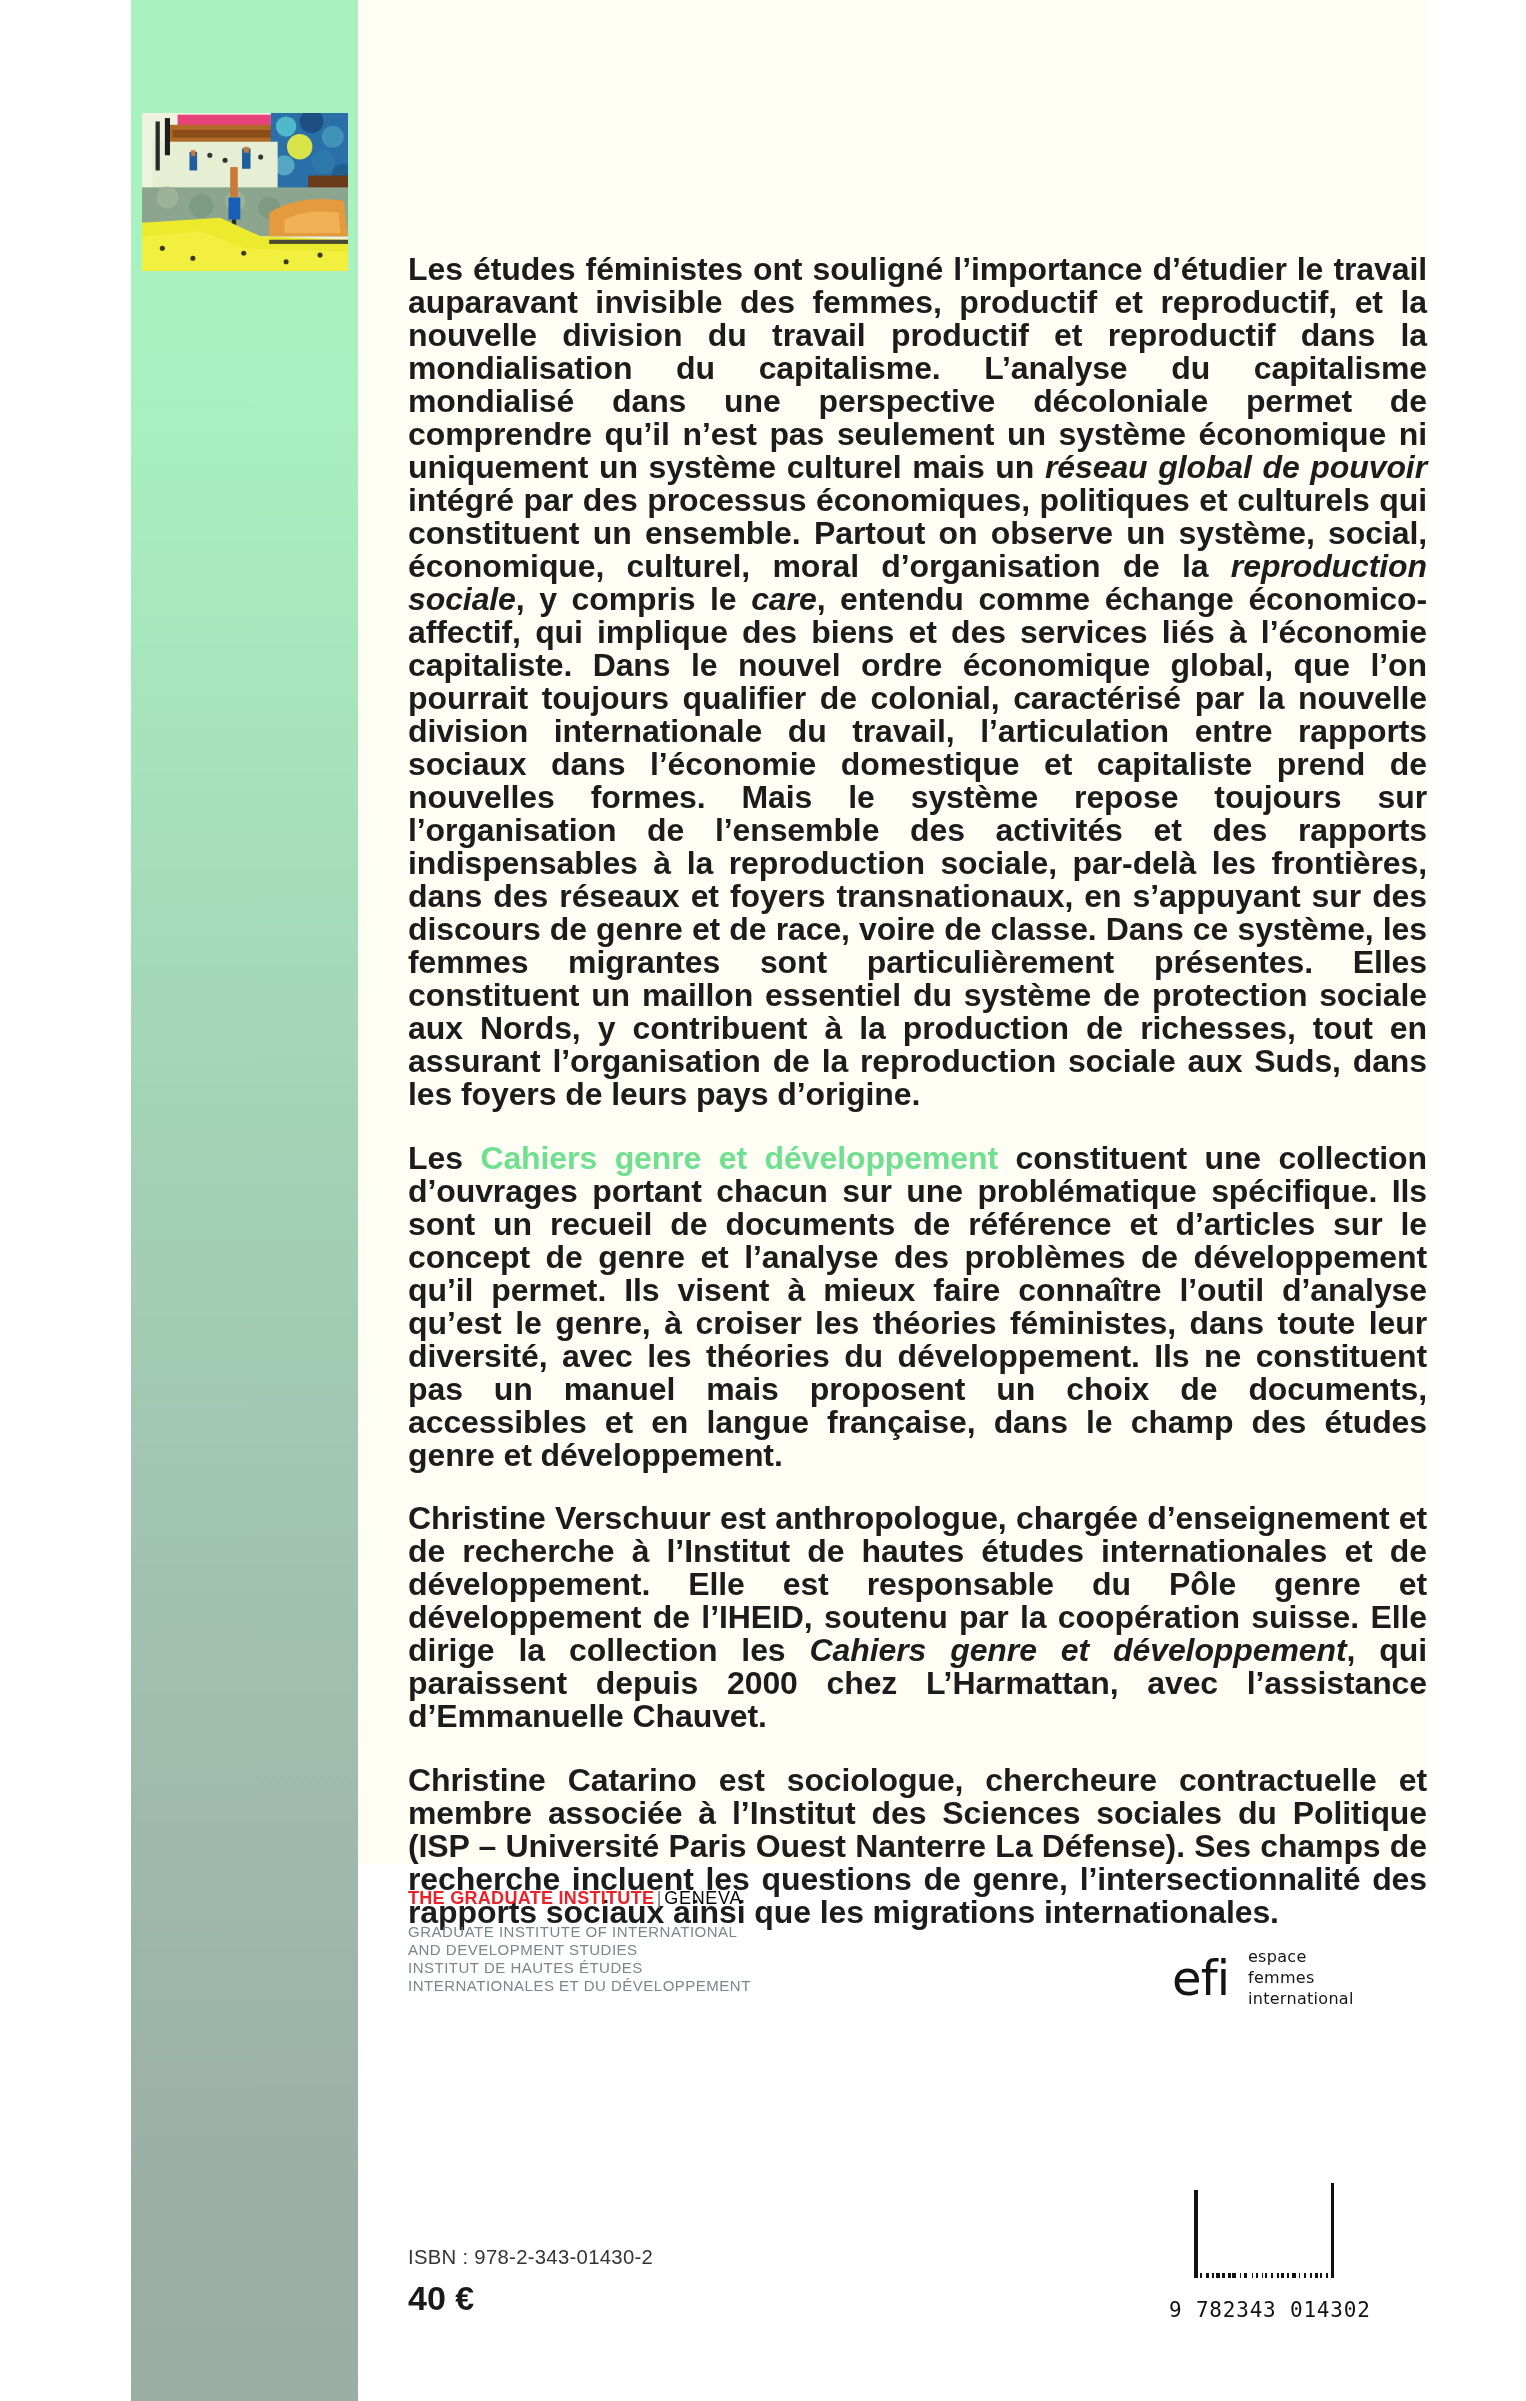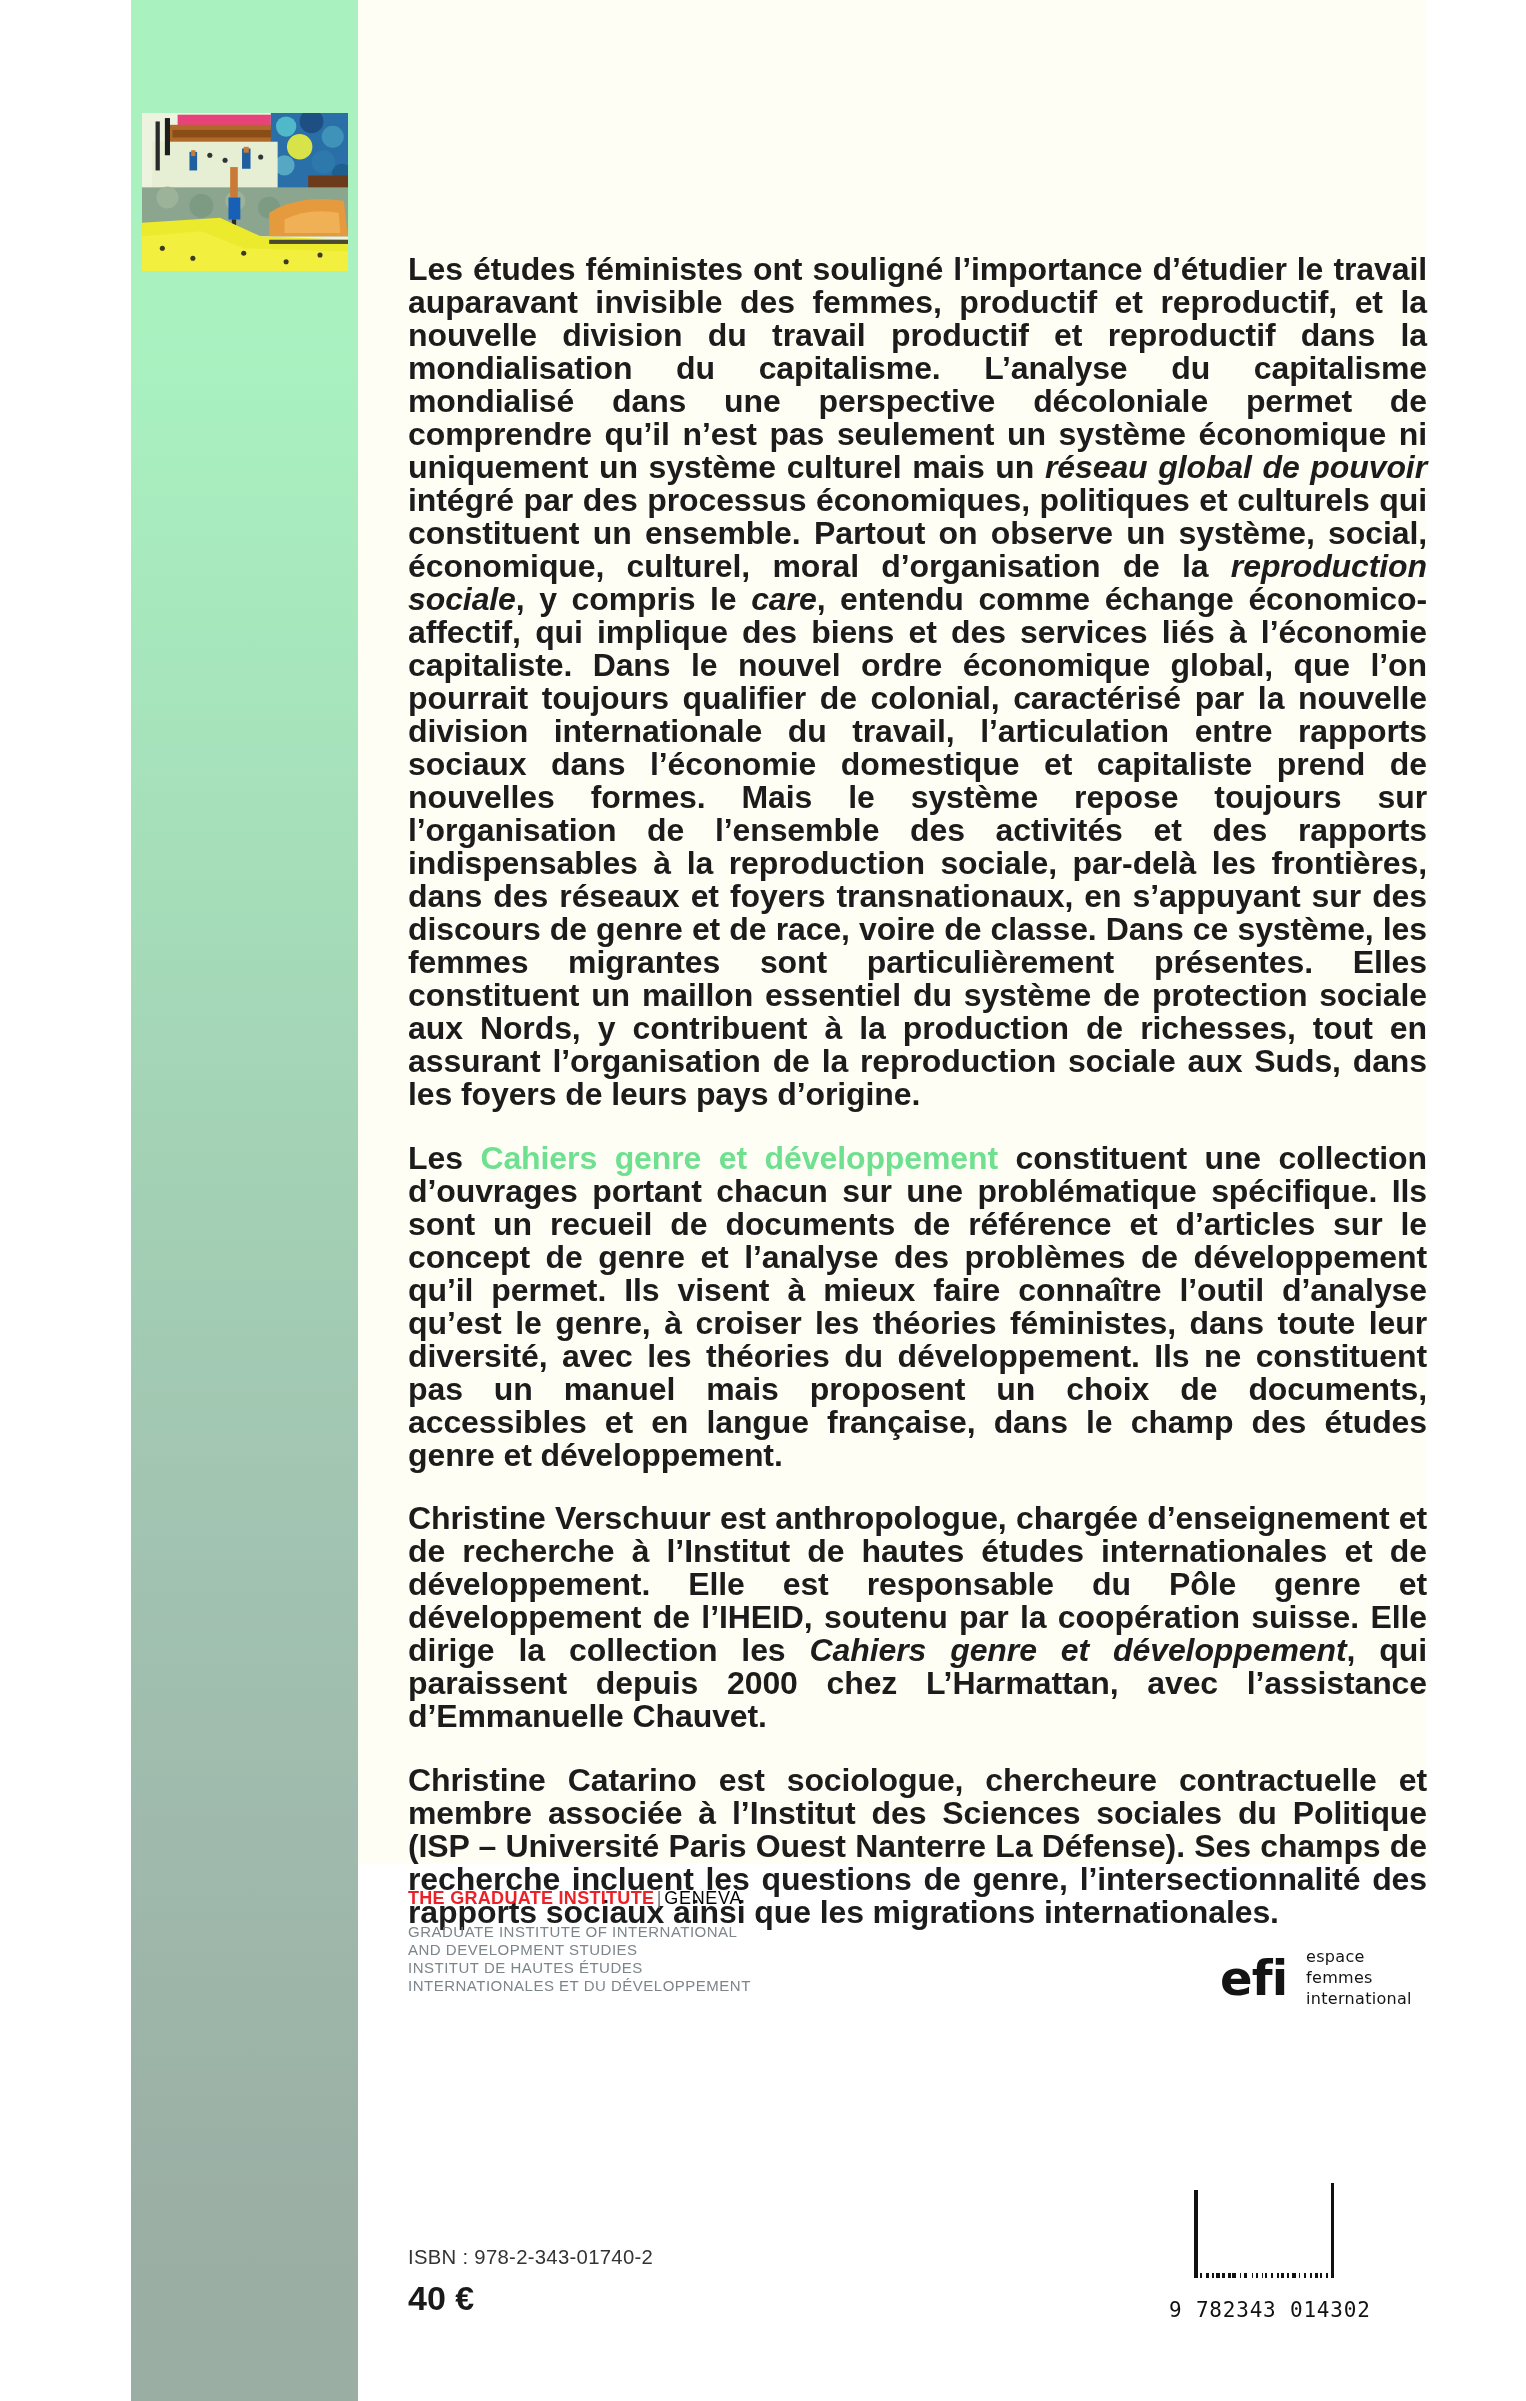--- a/index.html
+++ b/index.html
@@ -123,25 +123,24 @@
   #efi-logo {
     position: absolute;
     left: 1172px;
     top: 1946px;
     display: flex;
     align-items: center;
   }
   #efi-mark {
     font-family: "DejaVu Sans", sans-serif;
     font-size: 48px;
-    font-weight: bold;
+    font-weight: normal;
     color: #141414;
     letter-spacing: -0.8px;
     line-height: 1;
-    margin-left: 48px;
   }
   #efi-words {
     margin-left: 18.6px;
     font-family: "DejaVu Sans", sans-serif;
     font-size: 16px;
     line-height: 21px;
     color: #141414;
     letter-spacing: 0.3px;
   }
 
@@ -278,21 +277,21 @@
 
 <div id="efi-logo">
   <div id="efi-mark">efi</div>
   <div id="efi-words">
     <div>espace</div>
     <div>femmes</div>
     <div>international</div>
   </div>
 </div>
 
-<div id="isbn-text">ISBN : 978-2-343-01740-2</div>
+<div id="isbn-text">ISBN : 978-2-343-01430-2</div>
 <div id="price-text">40 €</div>
 
 <div id="barcode-wrap">
   <div id="barcode-bars">
       <span style="width: 3.4px; height: 88px; background: rgb(17, 17, 17);"></span>
       <span style="width: 2.5px; height: 88px; background: transparent;"></span>
       <span style="width: 1.7px; height: 5.1px; background: rgb(17, 17, 17);"></span>
       <span style="width: 4.2px; height: 88px; background: transparent;"></span>
       <span style="width: 2.5px; height: 5.1px; background: rgb(17, 17, 17);"></span>
       <span style="width: 3.4px; height: 88px; background: transparent;"></span>

